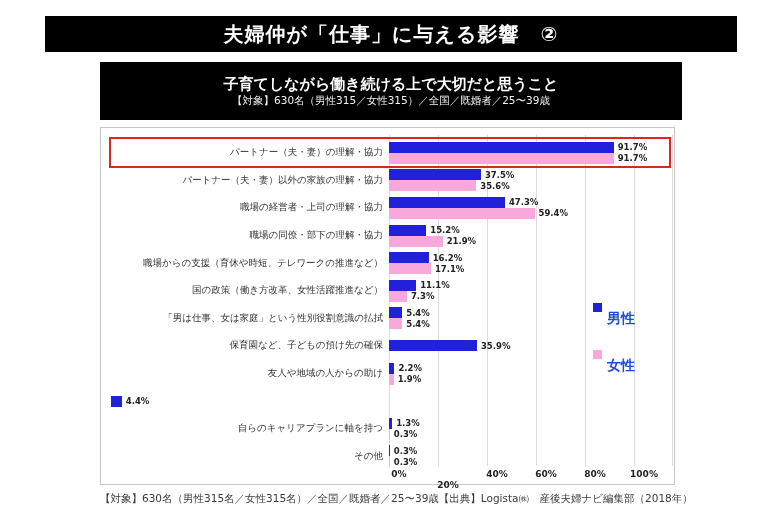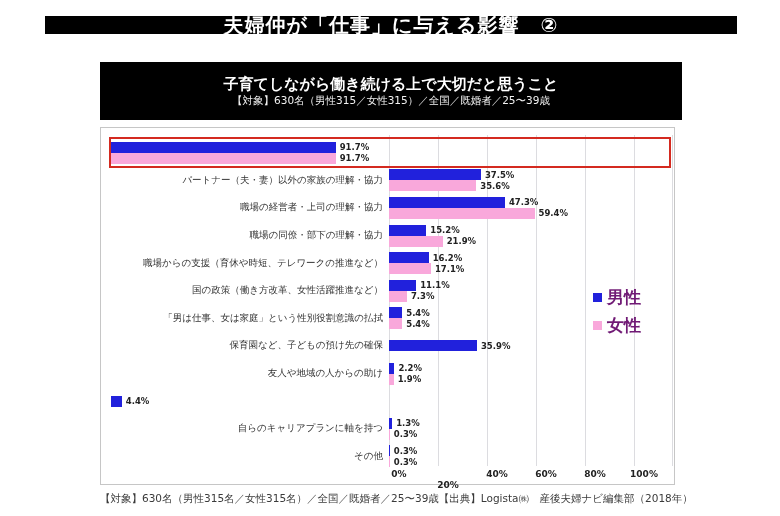--- a/index.html
+++ b/index.html
@@ -1,21 +1,21 @@
 <!DOCTYPE html>
 <html><head>
 <meta charset="utf-8">
 <style>
   * { margin:0; padding:0; box-sizing:border-box; }
   html,body { background:#fff; }
   body { font-family:"DejaVu Sans","Liberation Sans",sans-serif; }
   .page { position:relative; width:780px; height:516px; background:#fff; overflow:hidden; }
 
   
-  .top-bar { position:absolute; left:45px; top:16px; width:692px; height:18px;
+  .top-bar { position:absolute; left:45px; top:16px; width:692px; height:36px;
     background:#000; color:#fff; display:flex; align-items:center; justify-content:center; }
   .top-bar span { font-size:20px; font-weight:bold; letter-spacing:1px; }
 
   
   .chart-header { position:absolute; left:100px; top:62px; width:582px; height:58px;
     background:#000; color:#fff; display:flex; flex-direction:column; align-items:center; justify-content:center; }
   .chart-header .ch-title { font-size:15px; font-weight:bold; }
   .chart-header .ch-sub { font-size:10.5px; color:#f2f2f2; }
 
   
@@ -37,21 +37,21 @@
   .highlight { position:absolute; left:8px; top:9px; width:562px; height:31px;
     border:2px solid #d42a20; pointer-events:none; }
 
   .axis { position:absolute; left:298px; bottom:3px; width:284px; height:12px; }
   .axis span { position:absolute; width:34px; margin-left:-17px; text-align:center;
     font-size:9px; font-weight:bold; color:#222; }
 
   .legend { position:absolute; left:492px; top:158px; display:flex; flex-direction:column; gap:5px; }
   .legend-item { display:flex; align-items:center; }
   .legend-swatch { width:9px; height:9px; margin-right:5px; }
-  .legend-label { font-size:17px; font-weight:bold; color:#701a75; }
+  .legend-label { font-size:14px; font-weight:bold; color:#1d4ed8;margin-top:24px; }
 
   .footer { position:absolute; left:100px; top:492px; width:630px; display:flex;
     justify-content:flex-start; font-size:10.5px; color:#3a3a3a; }
 </style>
 </head>
 <body>
 
 <div class="page">
 
   <div class="top-bar">
@@ -68,20 +68,21 @@
         <div class="gl" style="left: 0px;"></div>
         <div class="gl" style="left: 49px;"></div>
         <div class="gl" style="left: 98px;"></div>
         <div class="gl" style="left: 147px;"></div>
         <div class="gl" style="left: 196px;"></div>
         <div class="gl" style="left: 245px;"></div>
       </div>
     <div class="highlight"></div>
     <div class="rows" id="rows">
         <div class="row">
+          <div class="row-label">パートナー（夫・妻）の理解・協力</div>
           <div class="bars">
             <div class="barline">
               <div class="bar" style="width: 224.665px; background: rgb(33, 33, 220);"></div>
               <span class="val">91.7%</span>
             </div>
             <div class="barline">
               <div class="bar" style="width: 224.665px; background: rgb(249, 168, 219);"></div>
               <span class="val">91.7%</span>
             </div>
           </div>

